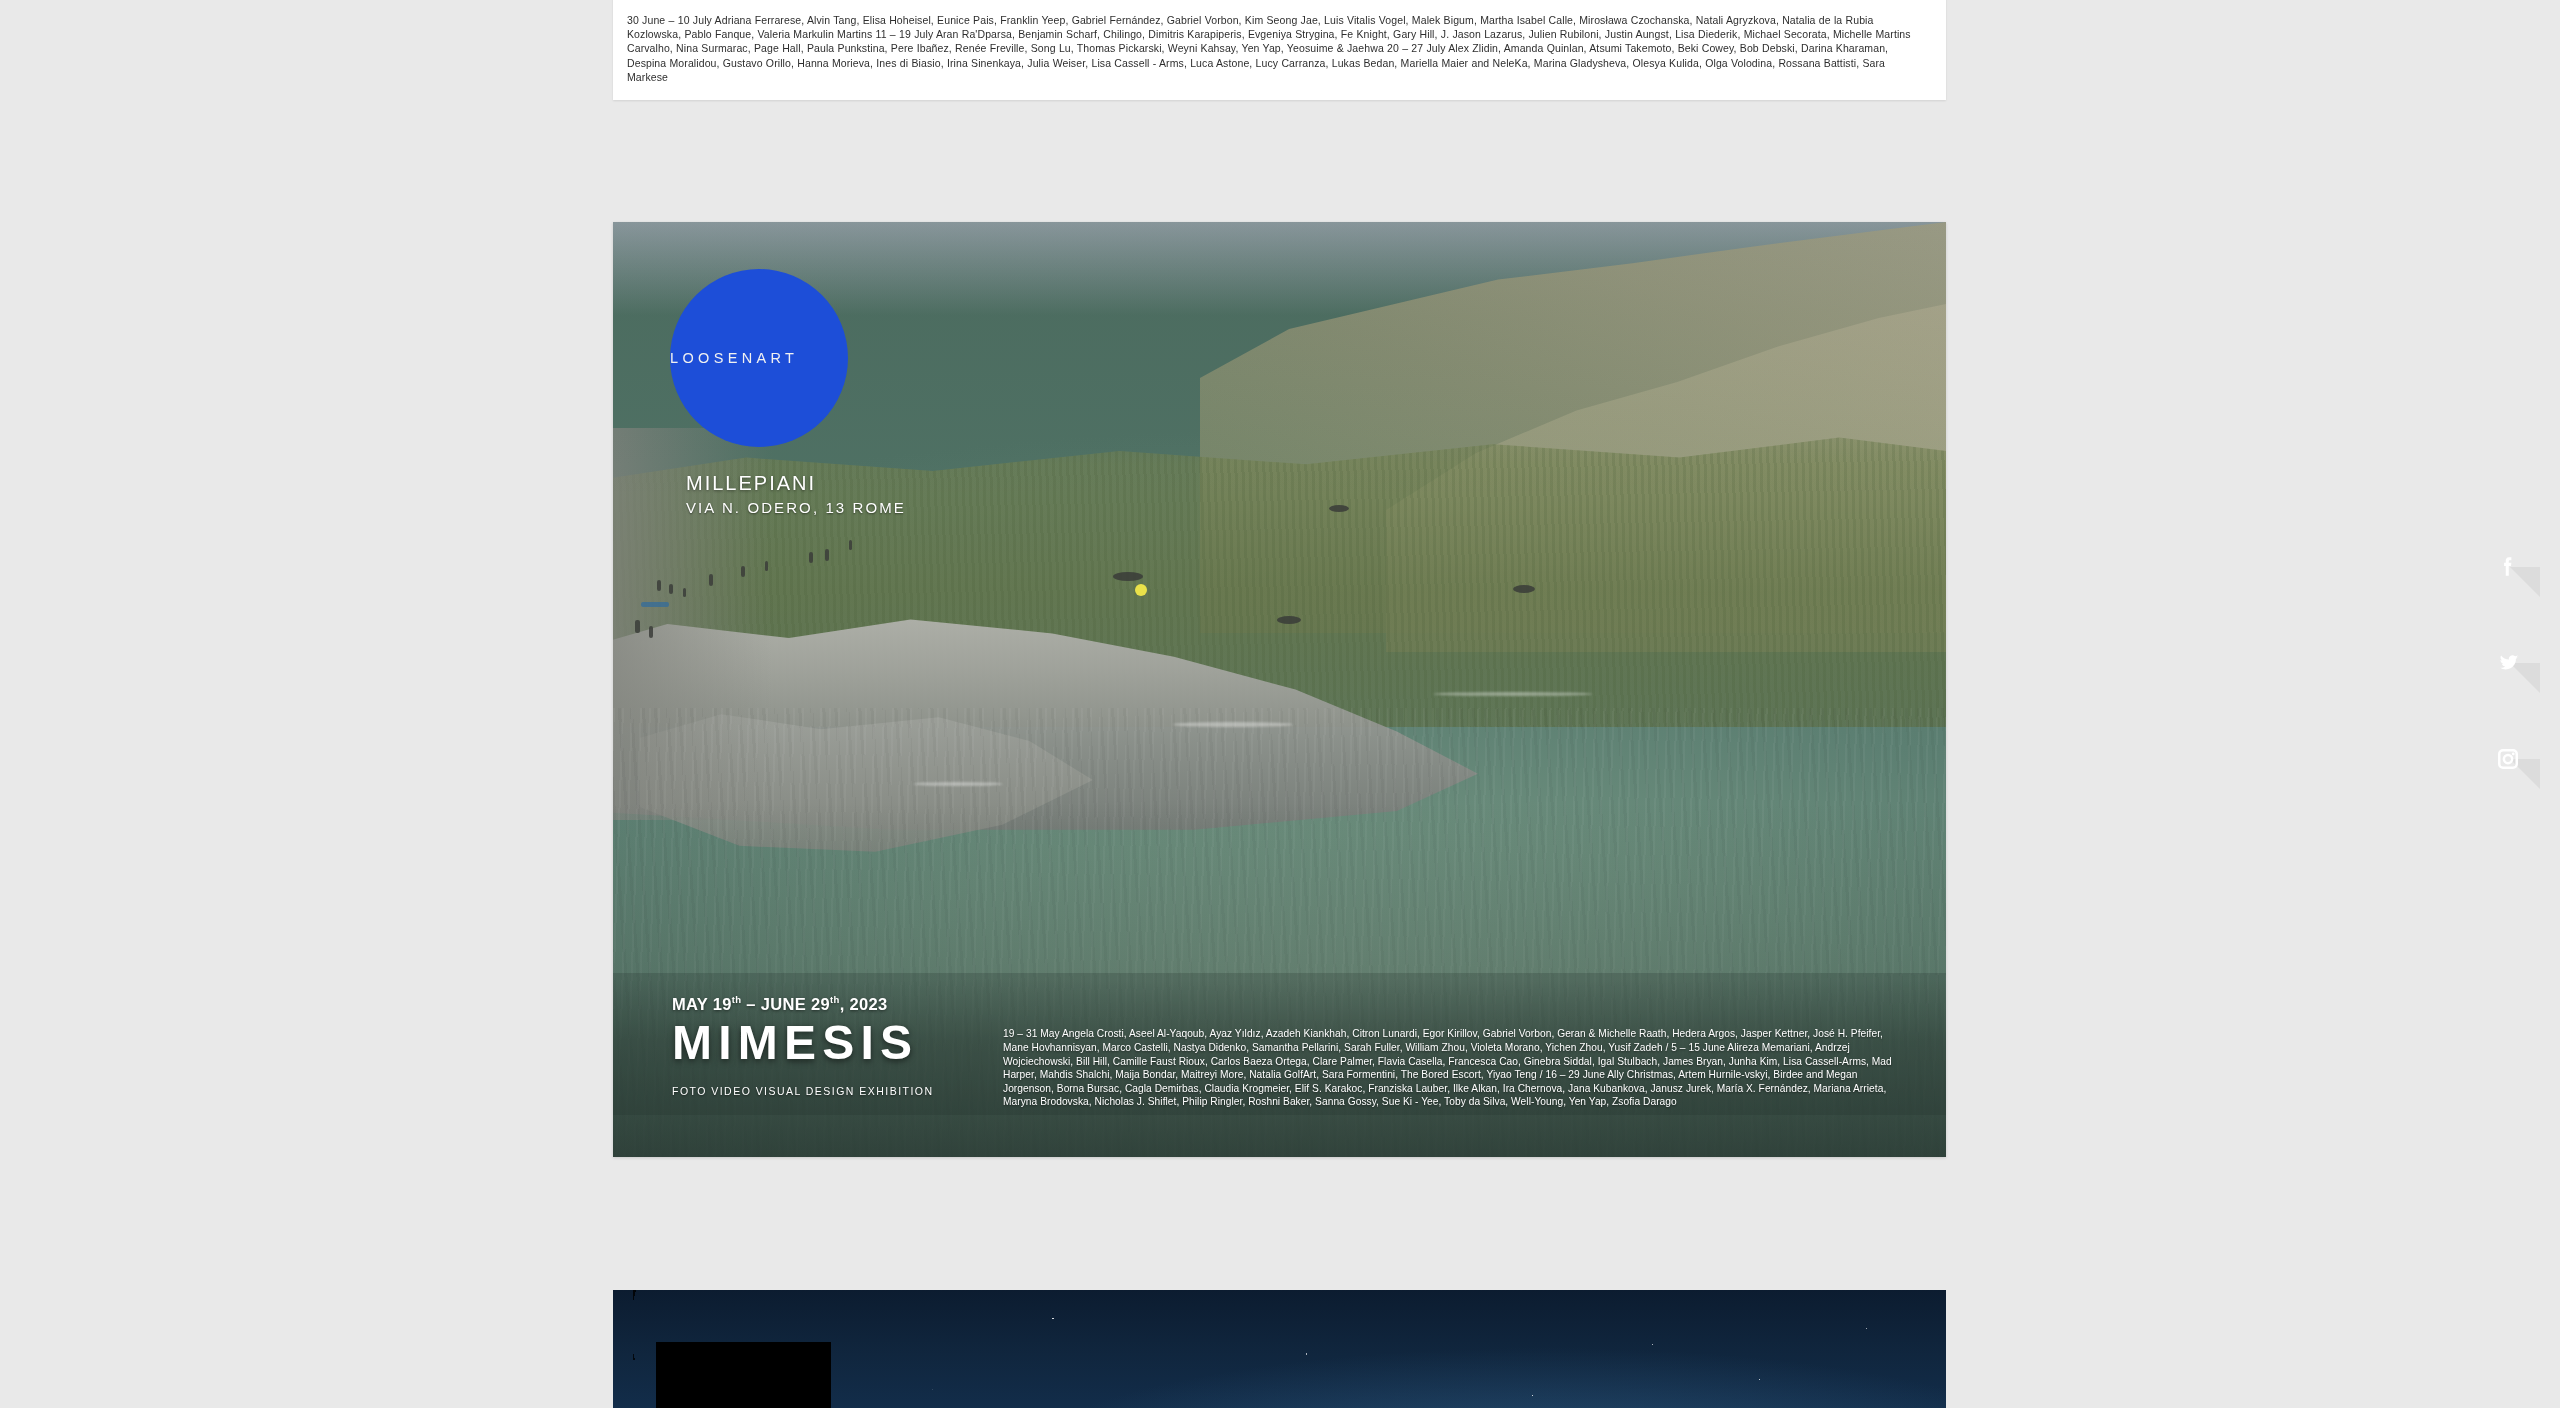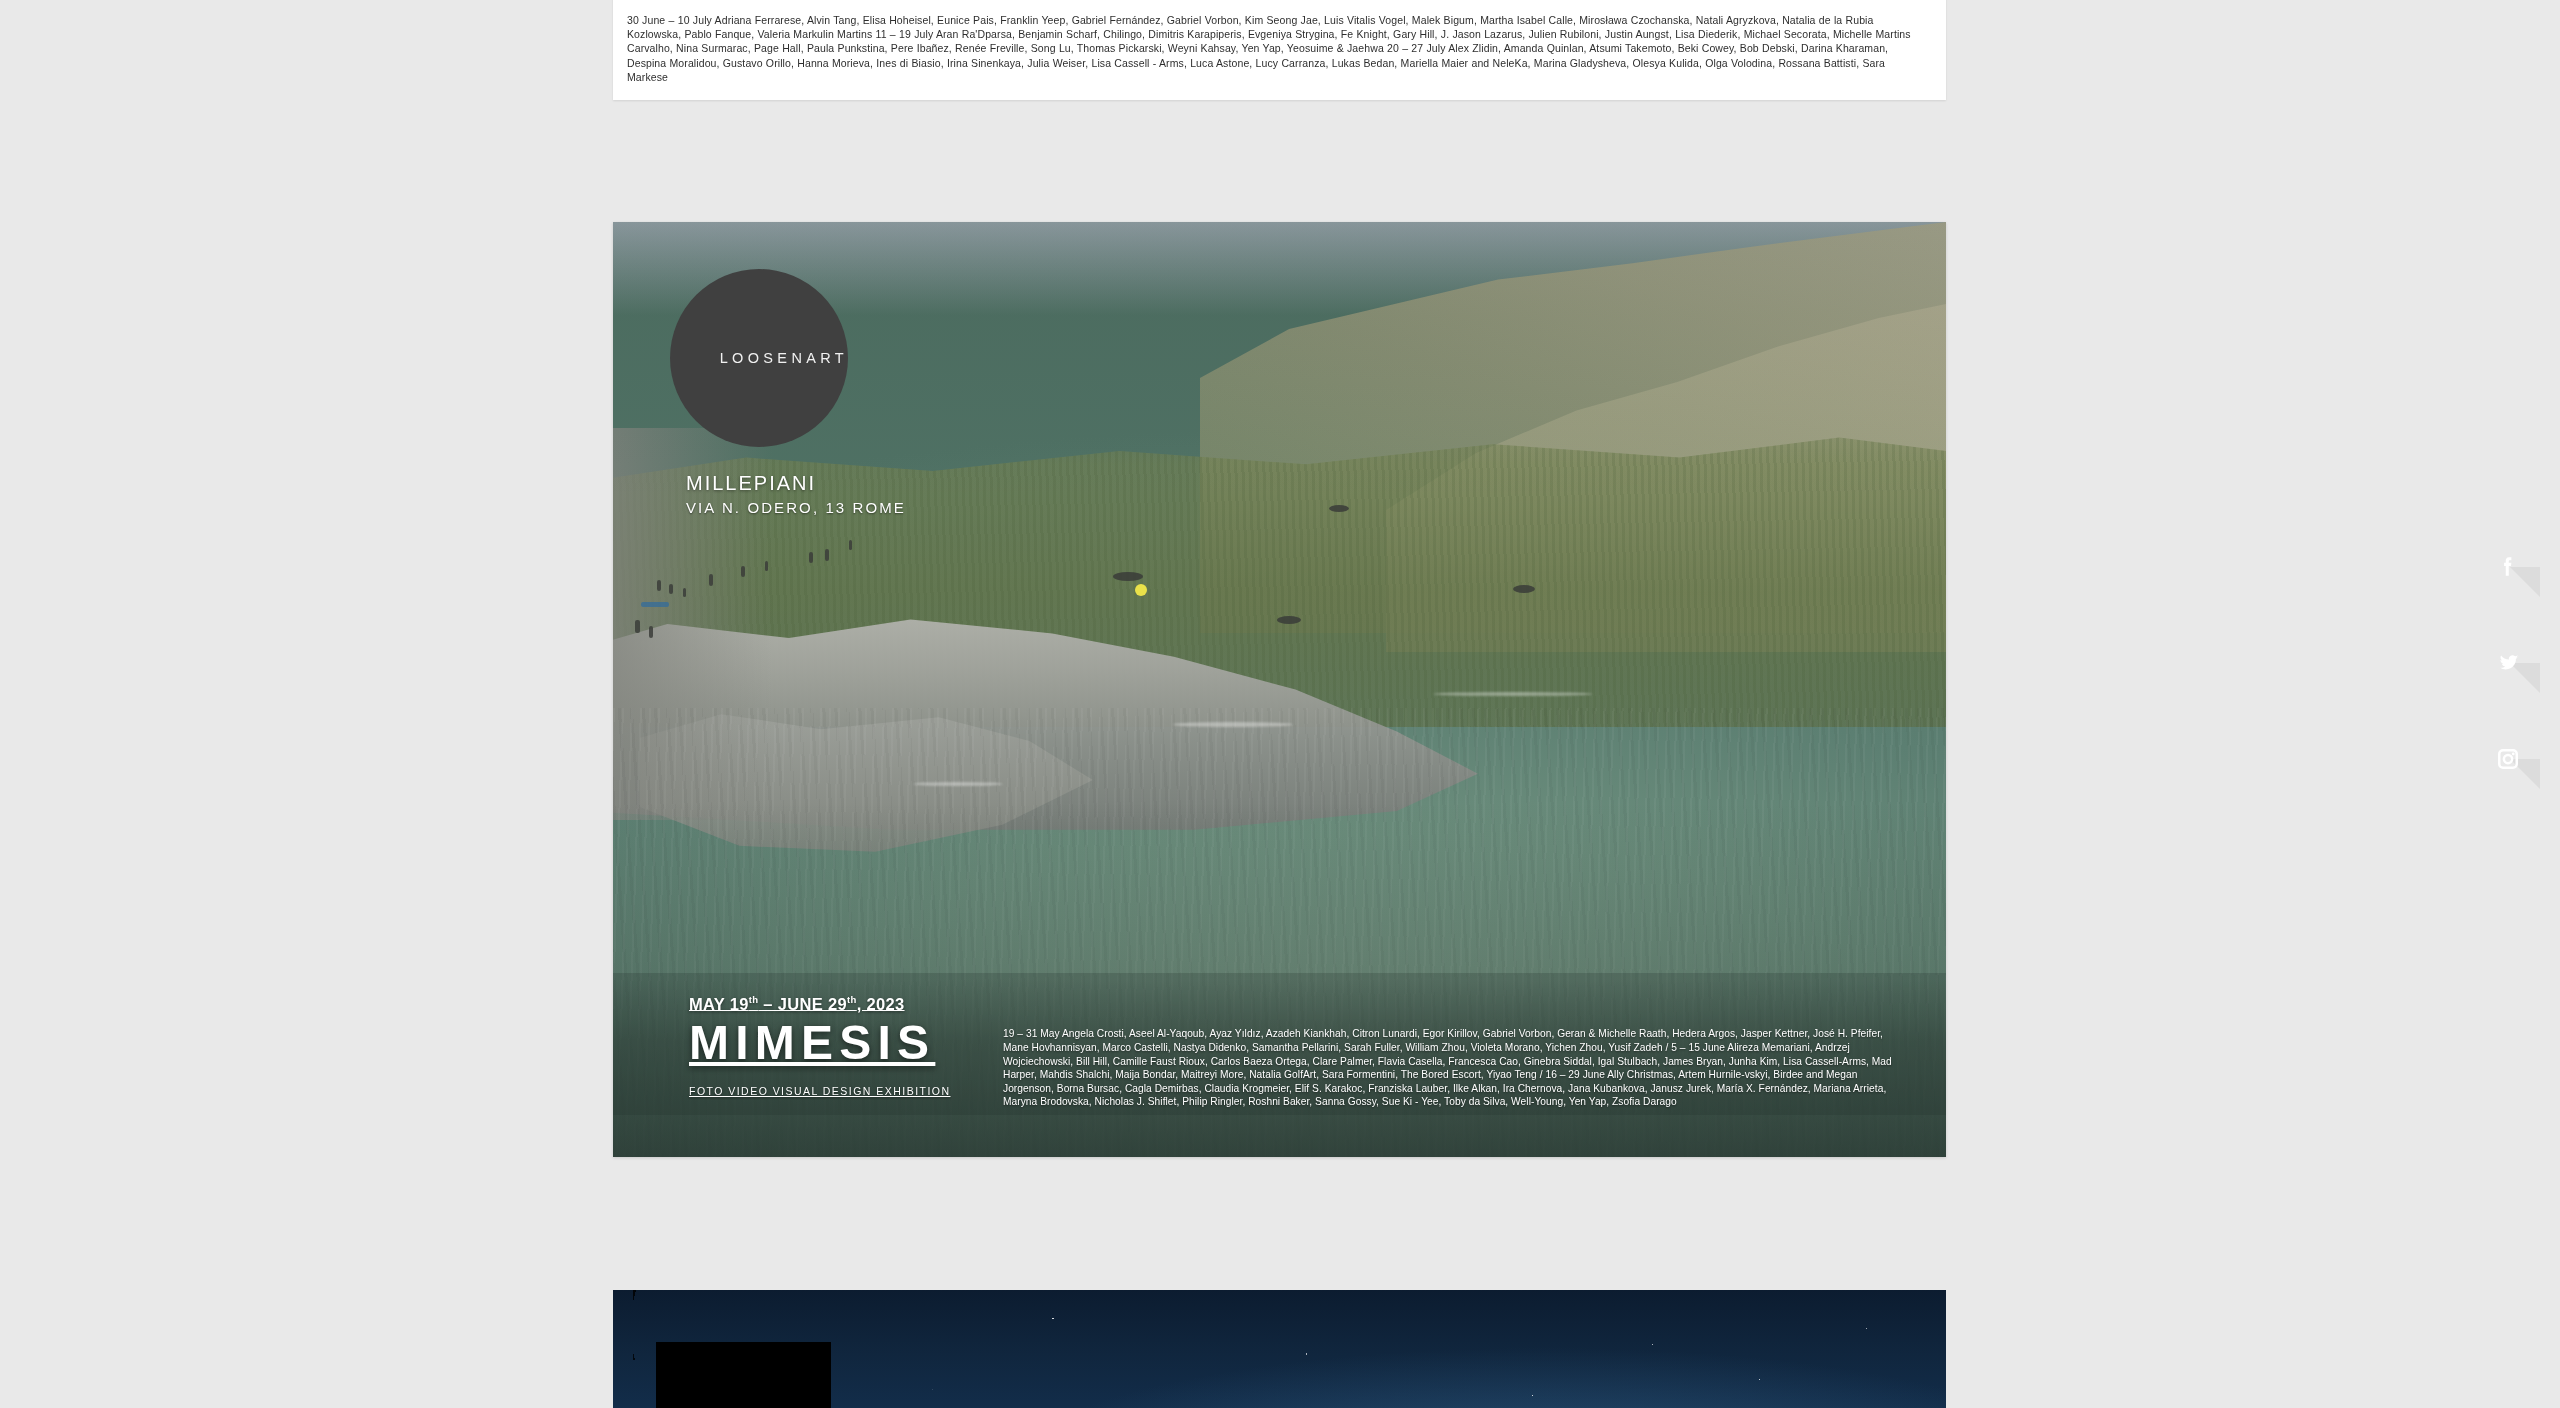--- a/index.html
+++ b/index.html
@@ -159,24 +159,24 @@
   }
 
   
   .logo-badge {
     position: absolute;
     left: 57px;
     top: 47px;
     width: 178px;
     height: 178px;
     border-radius: 50%;
-    background: #404040;
+    background: #1d4ed8;
     display: flex;
     align-items: center;
-    justify-content: flex-end;
+    justify-content: flex-start;
   }
   .logo-text {
     color: #f1f1f1;
     font-size: 14.5px;
     letter-spacing: 0.30em;
     font-weight: 400;
     white-space: nowrap;
   }
 
   
@@ -203,25 +203,24 @@
   
   .band {
     position: absolute;
     left: 0; right: 0;
     bottom: 42px;
     height: 142px;
     background: rgba(30,44,40,0.22);
   }
   .band-left {
     position: absolute;
-    left: 76px;
+    left: 59px;
     bottom: 60px;
     color: #ffffff;
     width: 320px;
-    text-decoration: underline;
   }
   .dates {
     font-size: 16.5px;
     font-weight: 700;
     letter-spacing: 0.02em;
     text-shadow: 0 1px 3px rgba(0,0,0,0.5);
   }
   .dates sup { font-size: 9.5px; }
   .title-main {
     margin-top: 6px;

